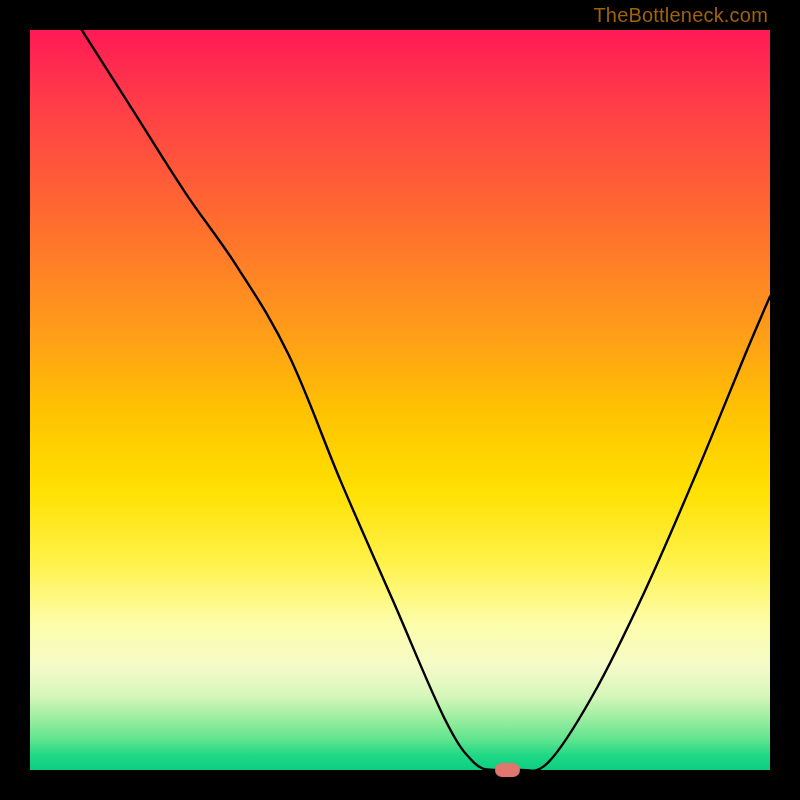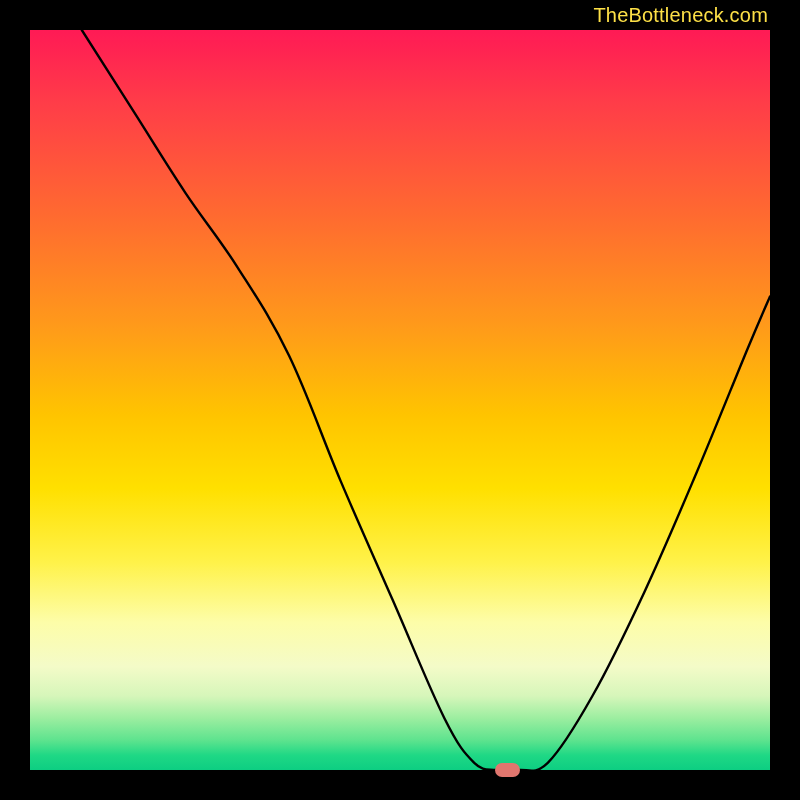--- a/index.html
+++ b/index.html
@@ -40,21 +40,21 @@
       #9ceea0 93%,
       #5de38e 96%,
       #1fd885 98%,
       #0dce82 100%
     );
   }
   .watermark {
     position: absolute;
     top: 4px;
     right: 32px;
-    color: #fde047;
+    color: #a16207;
     font-size: 20px;
     font-weight: 500;
     letter-spacing: 0.2px;
   }
   svg.curve {
     position: absolute;
     left: 0;
     top: 0;
     width: 740px;
     height: 740px;

